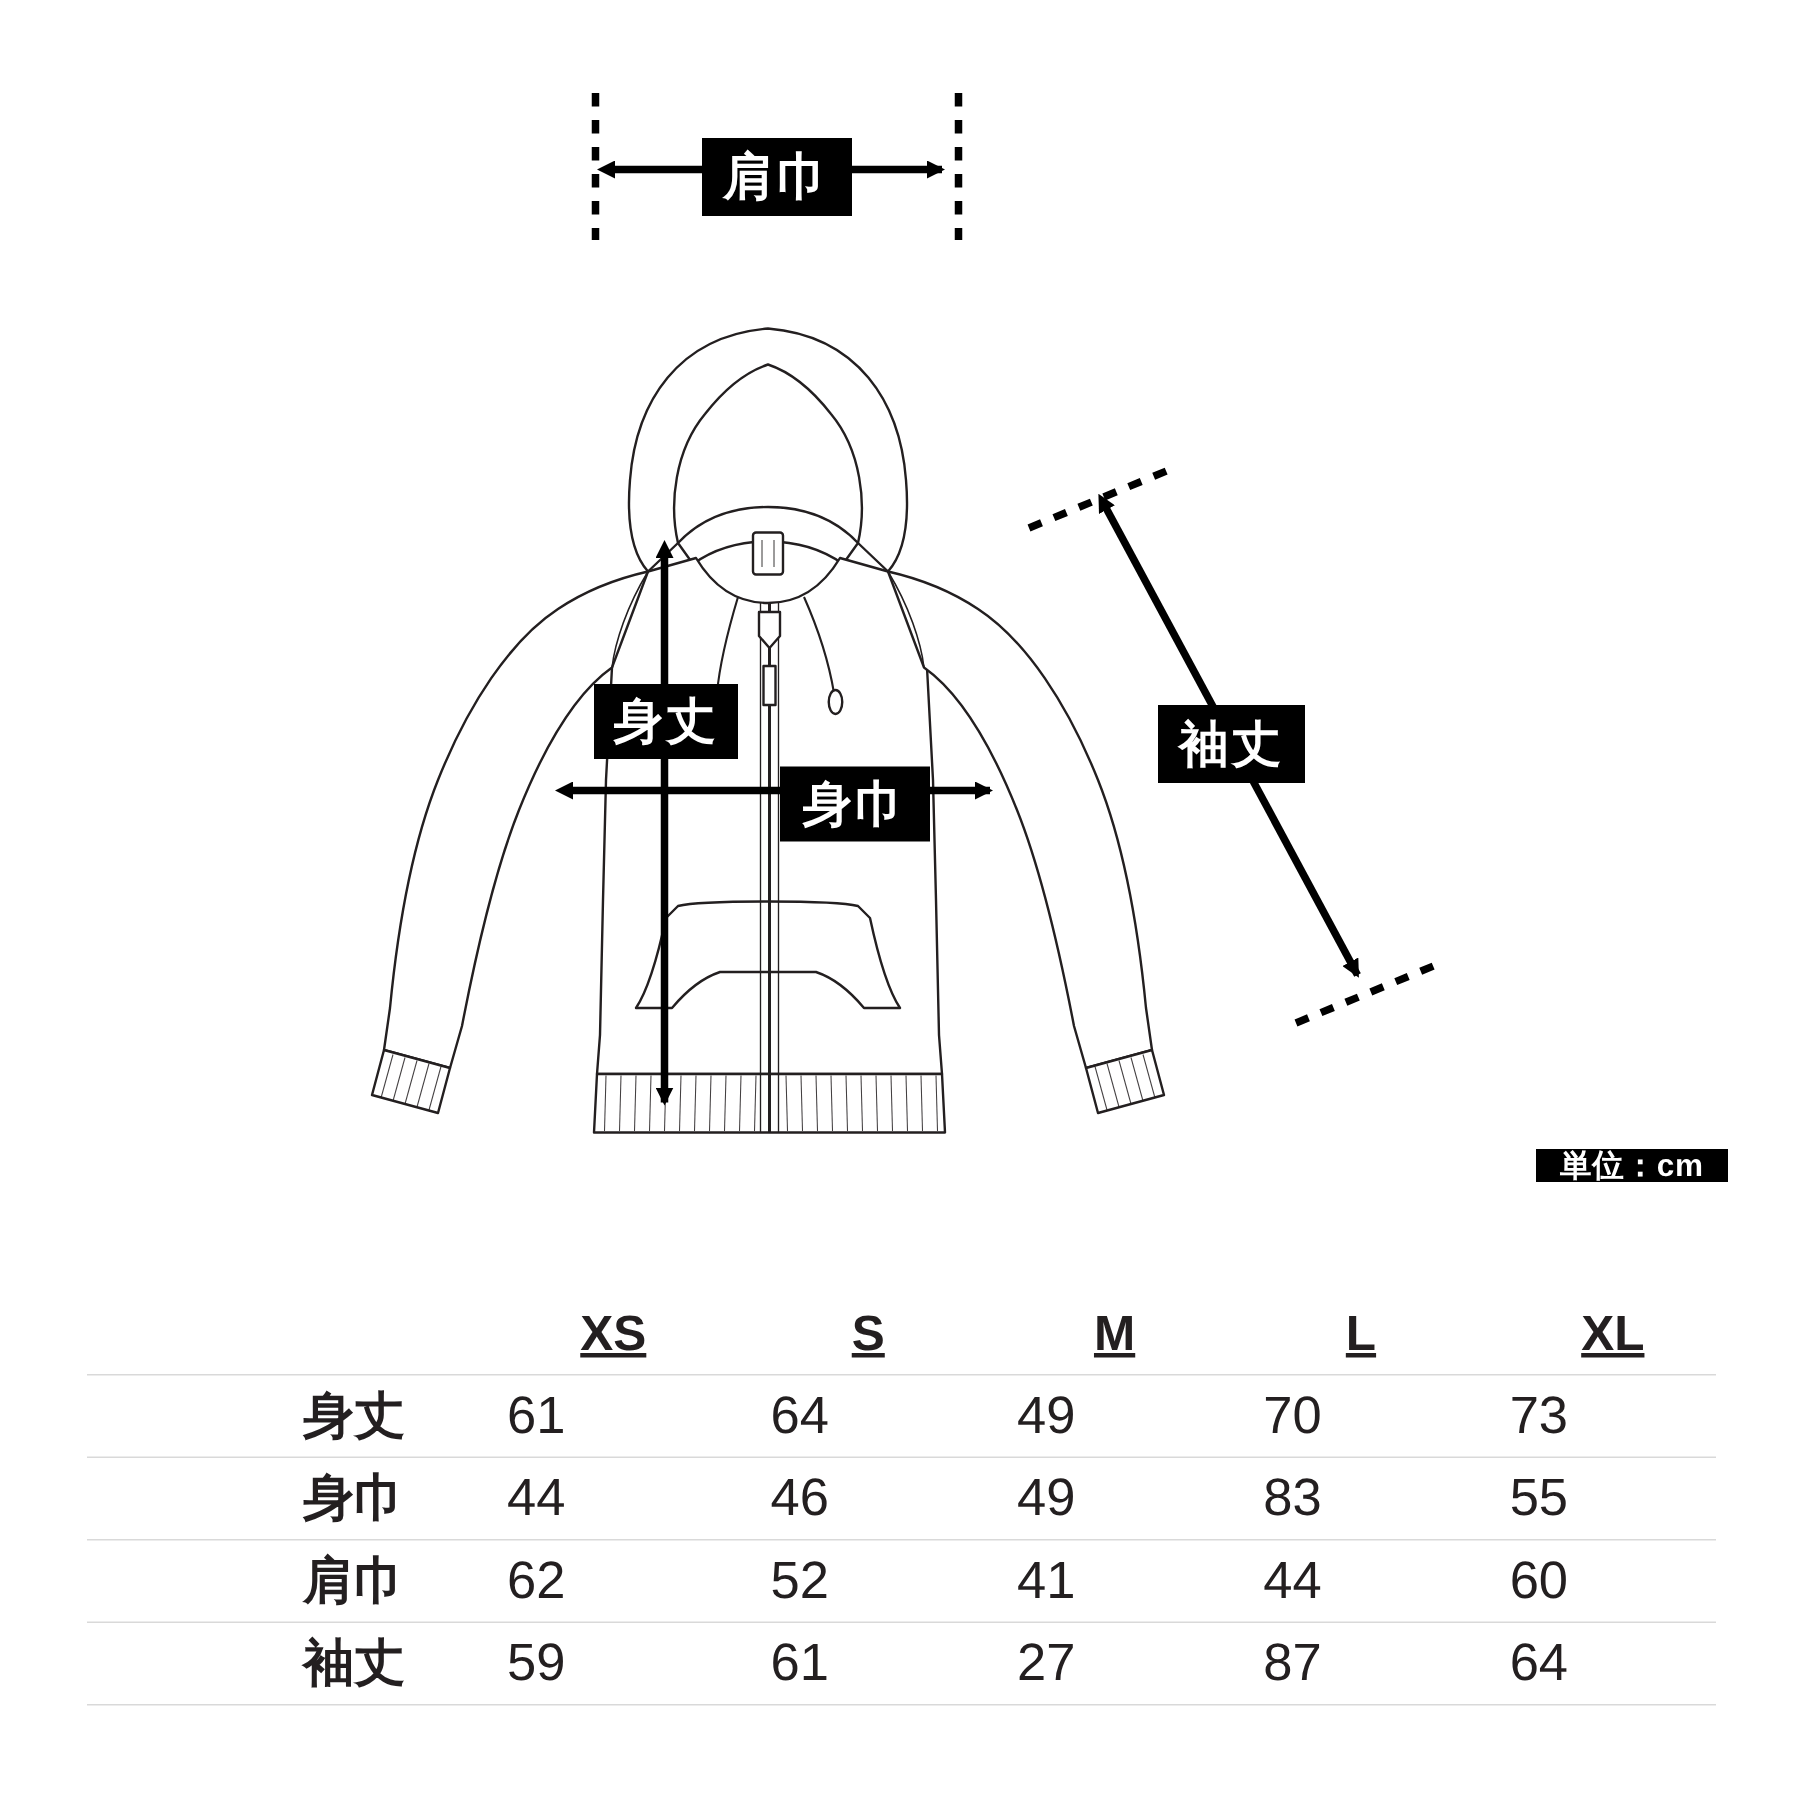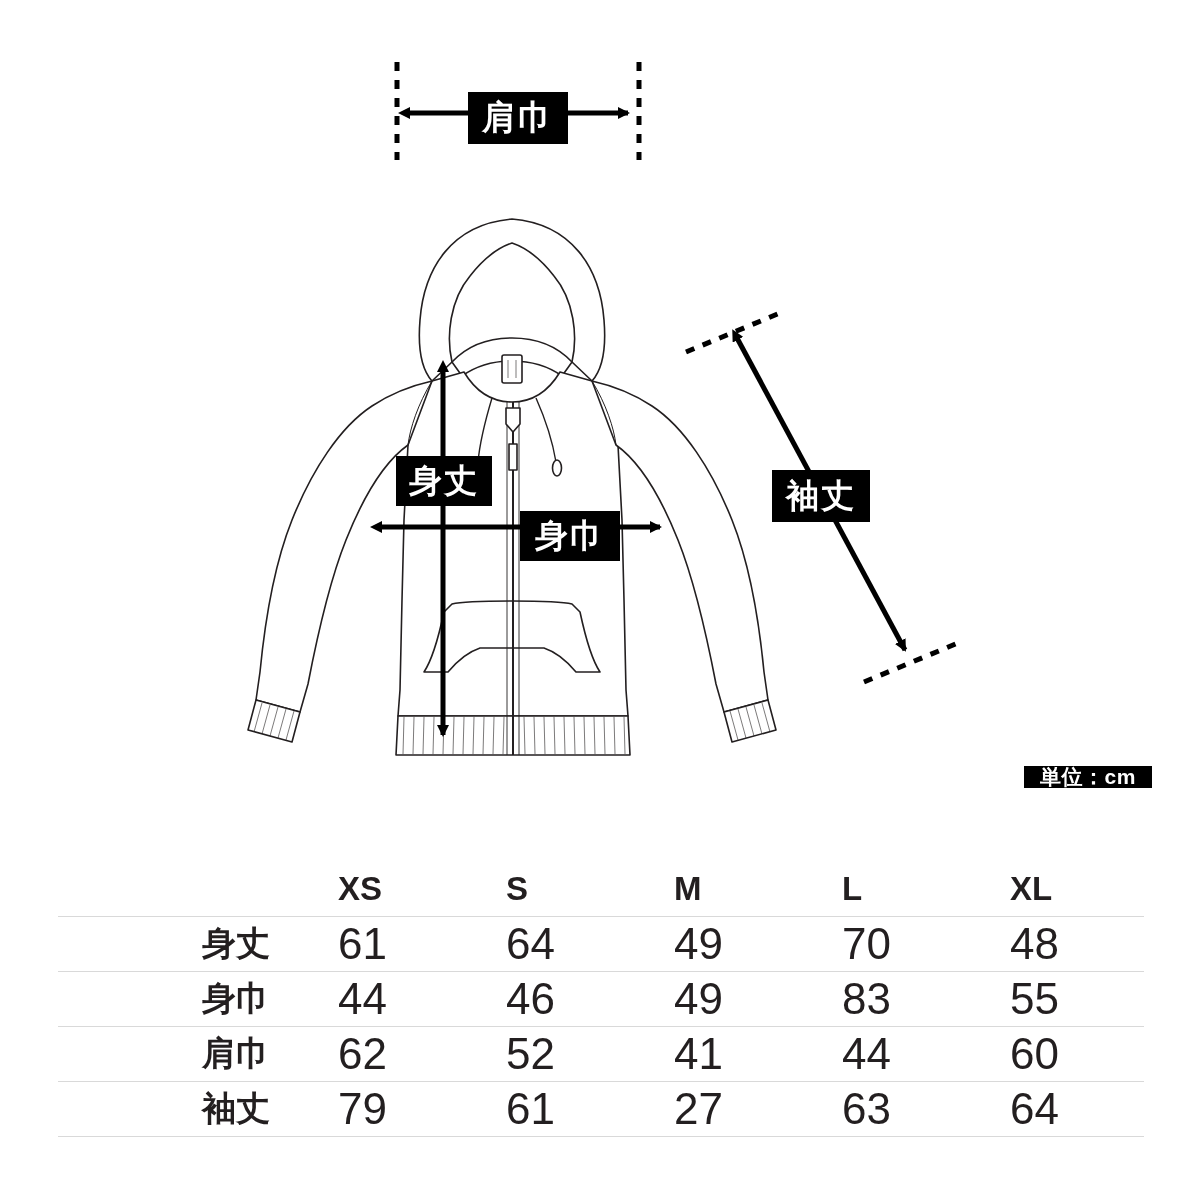--- a/index.html
+++ b/index.html
@@ -103,25 +103,26 @@
   .row-head {
     width: 212px;
     font-weight: bold !important;
     text-align: right !important;
     padding-right: 34px !important;
     font-size: 34px;
   }
   .val {
     text-align: left !important;
     padding-left: 34px !important;
-    font-size: 44px;
+    font-size: 35px;
   }
   #size-table thead th.colhead {
-    text-align: left;
+    text-align: center;
     padding-left: 34px;
+    text-decoration: underline;
   }
 </style>
 </head>
 <body>
 
 <div id="diagram">
 
   <svg width="1200" height="830" viewBox="0 0 1200 830">
     <defs>
       <marker id="arrHead" markerWidth="12" markerHeight="12" refX="10" refY="6" orient="auto" markerUnits="userSpaceOnUse">
@@ -298,40 +299,40 @@
       <th class="colhead">XL</th>
     </tr>
   </thead>
   <tbody>
     <tr>
       <th class="row-head">身丈</th>
       <td class="val">61</td>
       <td class="val">64</td>
       <td class="val">49</td>
       <td class="val">70</td>
-      <td class="val">48</td>
+      <td class="val">73</td>
     </tr>
     <tr>
       <th class="row-head">身巾</th>
       <td class="val">44</td>
       <td class="val">46</td>
       <td class="val">49</td>
       <td class="val">83</td>
       <td class="val">55</td>
     </tr>
     <tr>
       <th class="row-head">肩巾</th>
       <td class="val">62</td>
       <td class="val">52</td>
       <td class="val">41</td>
       <td class="val">44</td>
       <td class="val">60</td>
     </tr>
     <tr>
       <th class="row-head">袖丈</th>
-      <td class="val">79</td>
+      <td class="val">59</td>
       <td class="val">61</td>
       <td class="val">27</td>
-      <td class="val">63</td>
+      <td class="val">87</td>
       <td class="val">64</td>
     </tr>
   </tbody>
 </table>
 
 </body></html>

